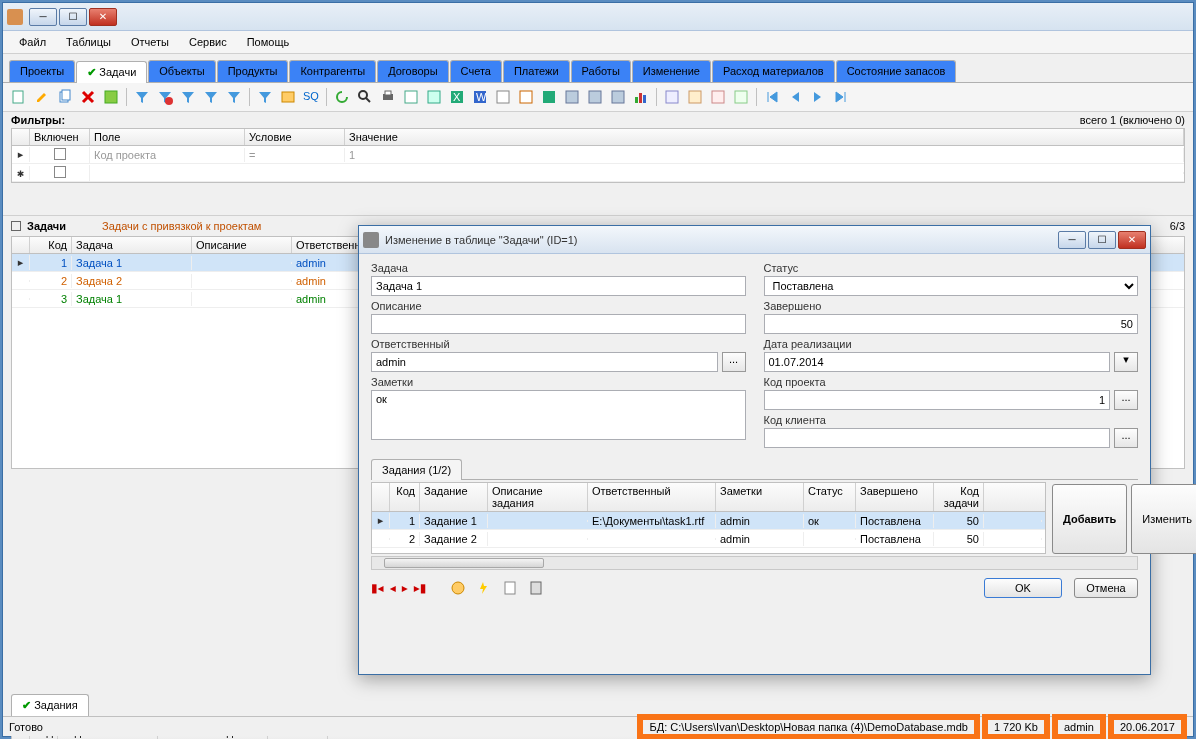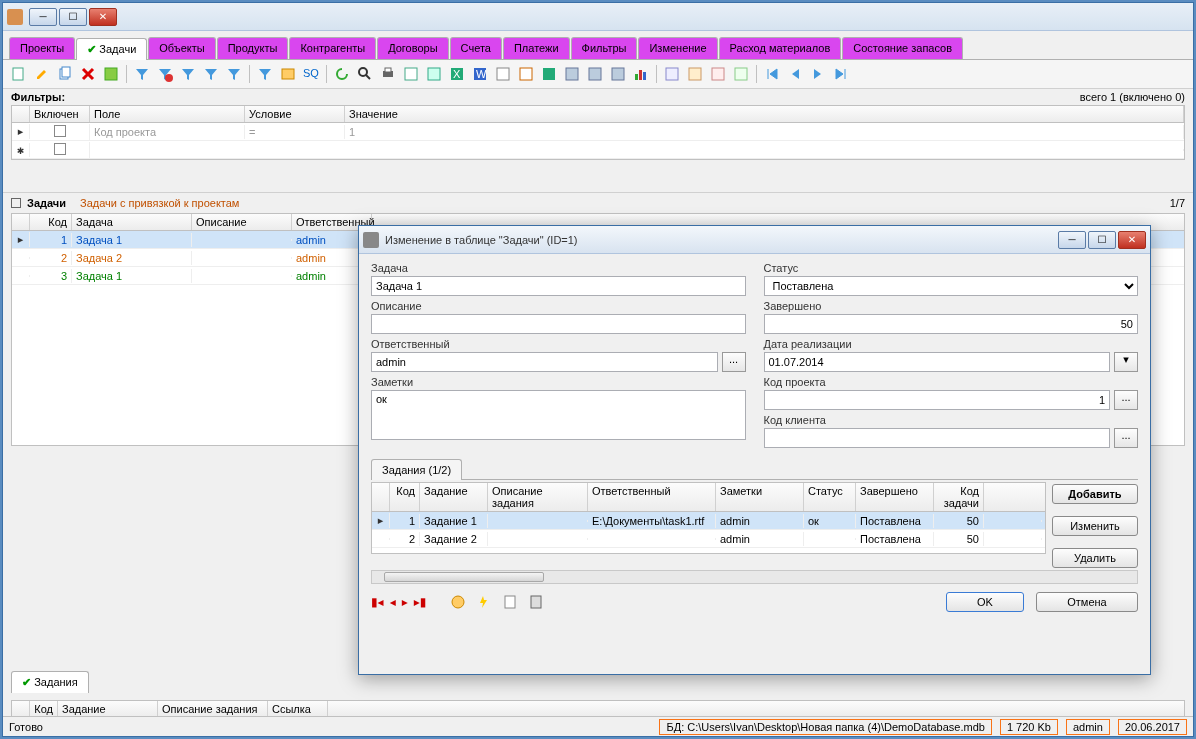--- a/index.html
+++ b/index.html
@@ -8,21 +8,21 @@
 .main-window { left: 2px; top: 2px; width: 1192px; height: 735px; }
 .titlebar { display: flex; align-items: center; height: 28px; background: linear-gradient(#e8eff7, #d6e3f0); padding: 0 4px; border-bottom: 1px solid #b0c4de; }
 .titlebar .ico { width: 16px; height: 16px; margin-right: 6px; background: #d89050; border-radius: 2px; }
 .titlebar .title { flex: 1; color: #333; }
 .winbtns { display: flex; gap: 2px; }
 .winbtn { width: 28px; height: 18px; background: linear-gradient(#f0f5fb, #c6d6ea); border: 1px solid #5a7ba6; border-radius: 2px; display: flex; align-items: center; justify-content: center; cursor: pointer; font-size: 10px; }
 .winbtn.close { background: linear-gradient(#e88070, #c03020); color: #fff; border-color: #a03020; }
 .menubar { display: flex; background: #f5f5f5; padding: 2px 6px; border-bottom: 1px solid #d0d0d0; }
 .menubar div { padding: 3px 10px; cursor: pointer; }
 .tabstrip { display: flex; background: #f0f0f0; padding: 6px 6px 0; border-bottom: 1px solid #b0b0b0; }
-.tab { padding: 4px 10px; border: 1px solid #b0b0b0; border-bottom: none; background: #d946ef; margin-right: 1px; cursor: pointer; border-radius: 3px 3px 0 0; }
+.tab { padding: 4px 10px; border: 1px solid #b0b0b0; border-bottom: none; background: #3b82f6; margin-right: 1px; cursor: pointer; border-radius: 3px 3px 0 0; }
 .tab.active { background: #fff; position: relative; top: 1px; }
 .tab .check { color: #090; font-weight: bold; margin-right: 3px; }
 .toolbar { display: flex; gap: 3px; padding: 4px 6px; background: #f5f5f5; border-bottom: 1px solid #d0d0d0; align-items: center; flex-wrap: wrap; }
 .tbtn { width: 20px; height: 20px; border: 1px solid transparent; display: flex; align-items: center; justify-content: center; cursor: pointer; border-radius: 2px; }
 .tbtn svg { width: 16px; height: 16px; }
 .sep { width: 1px; height: 18px; background: #c0c0c0; margin: 0 2px; }
 .filters-row { display: flex; justify-content: space-between; padding: 2px 8px; background: #f0f0f0; }
 .filters-row .lbl { font-weight: bold; }
 .grid { background: #fff; border: 1px solid #c0c0c0; }
 .grid-hdr { display: flex; background: linear-gradient(#fcfcfc, #ececec); border-bottom: 1px solid #c0c0c0; }
@@ -30,30 +30,30 @@
 .grid-row { display: flex; border-bottom: 1px solid #eee; height: 18px; align-items: center; }
 .grid-row .cell { padding: 1px 4px; border-right: 1px solid #eee; overflow: hidden; white-space: nowrap; }
 .grid-row.selected { background: #d0e4f8; }
 .rowptr { width: 18px; text-align: center; color: #333; }
 .rowptr.star::before { content: "✱"; font-size: 9px; }
 .rowptr.arrow::before { content: "▸"; }
 .filter-grid { margin: 0 8px; }
 .section-hdr { display: flex; align-items: center; padding: 4px 8px; background: #f0f0f0; border-top: 1px solid #d0d0d0; }
 .section-hdr .box { width: 10px; height: 10px; border: 1px solid #666; margin-right: 6px; }
 .section-hdr .title { font-weight: bold; }
-.section-hdr .link { color: #c05000; margin-left: 14px; }
+.section-hdr .link { color: #c05000; margin-left: 36px; }
 .section-hdr .right { margin-left: auto; }
 .main-content { padding: 0 8px; }
 .tasks-grid .cell:nth-child(1){width:18px;} .tasks-grid .cell:nth-child(2){width:42px;text-align:right;} .tasks-grid .cell:nth-child(3){width:120px;} .tasks-grid .cell:nth-child(4){width:100px;} .tasks-grid .cell:nth-child(5){width:80px;}
 .c-blue { color: #0050c0; } .c-orange { color: #d06000; } .c-green { color: #008000; }
 .sub-tabs { margin-top: 220px; padding: 4px 8px; }
 .assignments-grid { margin: 4px 8px; }
 .assignments-grid .cell:nth-child(1){width:18px;} .assignments-grid .cell:nth-child(2){width:28px;text-align:right;} .assignments-grid .cell:nth-child(3){width:100px;} .assignments-grid .cell:nth-child(4){width:110px;} .assignments-grid .cell:nth-child(5){width:60px;}
 .statusbar { position: absolute; bottom: 0; left: 0; right: 0; height: 20px; background: #f0f0f0; border-top: 1px solid #c0c0c0; display: flex; align-items: center; padding: 0 6px; }
-.statusbar .cell { border: 1px solid #f97316; padding: 1px 6px; margin-left: 8px; }
+.statusbar .cell { border: 6px solid #f97316; padding: 1px 6px; margin-left: 2px; }
 .statusbar .grow { flex: 1; }
 
 
 .dialog { left: 358px; top: 225px; width: 793px; height: 450px; box-shadow: 0 4px 18px rgba(0,0,0,.35); }
 .dialog .titlebar { background: linear-gradient(#f3f7fb, #d8e3f0); }
 .dialog .titlebar .ico { background: #888; }
 .dlg-body { padding: 8px 12px 6px; display: grid; grid-template-columns: 1fr 1fr; gap: 4px 18px; }
 .fld { display: flex; flex-direction: column; gap: 2px; }
 .fld label { color: #333; }
 .fld input, .fld select, .fld textarea { border: 1px solid #abadb3; padding: 2px 4px; background: #fff; height: 20px; }
@@ -61,21 +61,21 @@
 .fld .row input { flex: 1; }
 .fld .btn { width: 24px; height: 20px; border: 1px solid #999; background: linear-gradient(#fdfdfd,#e6e6e6); cursor: pointer; text-align: center; }
 .fld textarea { height: 50px; resize: none; }
 .fld input.right { text-align: right; }
 .dlg-subtab { margin: 4px 12px 0; }
 .dlg-subtab .tab { background: #f5f5f5; }
 .dlg-grid { margin: 2px 12px; }
 .dlg-grid .grid { height: 72px; overflow: hidden; }
 .dlg-area { display: flex; gap: 6px; }
 .dlg-area .grid-wrap { flex: 1; }
-.dlg-side { width: 86px; display: flex; flex-direction: column; gap: 12px; padding-top: 2px; }
+.dlg-side { width: 86px; display: flex; flex-direction: row; gap: 4px; padding-top: 2px; }
 .dlg-side button, .dlg-footer button { border: 1px solid #8a8a8a; background: linear-gradient(#fdfdfd,#e4e4e4); border-radius: 3px; padding: 3px 10px; cursor: pointer; }
 .dlg-side button { font-weight: normal; }
 .dlg-scroll { height: 14px; background: #e8e8e8; border: 1px solid #c8c8c8; margin: 2px 12px; position: relative; }
 .dlg-scroll .thumb { position: absolute; left: 12px; top: 1px; height: 10px; width: 160px; background: linear-gradient(#f4f4f4,#d6d6d6); border: 1px solid #a8a8a8; border-radius: 2px; }
 .dlg-nav { display: flex; align-items: center; gap: 6px; padding: 6px 12px; }
 .dlg-nav .nbtn { color: #c00; font-size: 12px; cursor: pointer; }
 .dlg-footer { margin-left: auto; display: flex; gap: 12px; }
 .dg .cell:nth-child(1){width:18px;} .dg .cell:nth-child(2){width:30px;text-align:right;} .dg .cell:nth-child(3){width:68px;} .dg .cell:nth-child(4){width:100px;} .dg .cell:nth-child(5){width:128px;} .dg .cell:nth-child(6){width:88px;} .dg .cell:nth-child(7){width:52px;} .dg .cell:nth-child(8){width:78px;} .dg .cell:nth-child(9){width:50px;text-align:right;} .dg .cell:nth-child(10){width:58px;color:#999;}
 .chk { width: 12px; height: 12px; border: 1px solid #888; display: inline-block; background: #fff; }
 </style>
@@ -85,31 +85,38 @@
 <div class="window main-window">
   <div class="titlebar">
     <div class="ico"></div>
     <div class="winbtns">
       <div class="winbtn">─</div>
       <div class="winbtn">☐</div>
       <div class="winbtn close">✕</div>
     </div>
   </div>
 
+  <div class="menubar">
+    <div>Файл</div>
+    <div>Таблицы</div>
+    <div>Отчеты</div>
+    <div>Сервис</div>
+    <div>Помощь</div>
+  </div>
 
   <div class="tabstrip">
     <div class="tab"><span>Проекты</span></div>
     <div class="tab active"><span class="check">✔</span><span>Задачи</span></div>
     <div class="tab"><span>Объекты</span></div>
     <div class="tab"><span>Продукты</span></div>
     <div class="tab"><span>Контрагенты</span></div>
     <div class="tab"><span>Договоры</span></div>
     <div class="tab"><span>Счета</span></div>
     <div class="tab"><span>Платежи</span></div>
-    <div class="tab"><span>Фильтры</span></div>
+    <div class="tab"><span>Работы</span></div>
     <div class="tab"><span>Изменение</span></div>
     <div class="tab"><span>Расход материалов</span></div>
     <div class="tab"><span>Состояние запасов</span></div>
   </div>
 
   <div class="toolbar">
     <div class="tbtn">
         <svg>
           <rect x="2" y="2" width="10" height="12" fill="#fff" stroke="#4a8"></rect>
         </svg>
@@ -325,21 +332,21 @@
       <div class="cell" style="flex:1"></div>
     </div>
   </div>
 
   <div style="height:32px"></div>
 
   <div class="section-hdr">
     <span class="box"></span>
     <span class="title">Задачи</span>
     <span class="link">Задачи с привязкой к проектам</span>
-    <span class="right">1/7</span>
+    <span class="right">6/3</span>
   </div>
 
   <div class="main-content">
     <div class="grid tasks-grid">
       <div class="grid-hdr">
         <div class="cell"></div>
         <div class="cell">Код</div>
         <div class="cell">Задача</div>
         <div class="cell">Описание</div>
         <div class="cell">Ответственный</div>
@@ -542,16 +549,16 @@
           <rect x="3" y="2" width="10" height="12" fill="#fff" stroke="#888"></rect>
         </svg>
       </span>
     <span class="tbtn">
         <svg>
           <rect x="3" y="2" width="10" height="12" fill="#ddd" stroke="#666"></rect>
         </svg>
       </span>
     <div class="dlg-footer">
       <button style="width:78px;border-color:#3a7bd5">OK</button>
-      <button style="width:102px">Отмена</button>
+      <button style="width:64px">Отмена</button>
     </div>
   </div>
 </div>
 
 </body></html>

